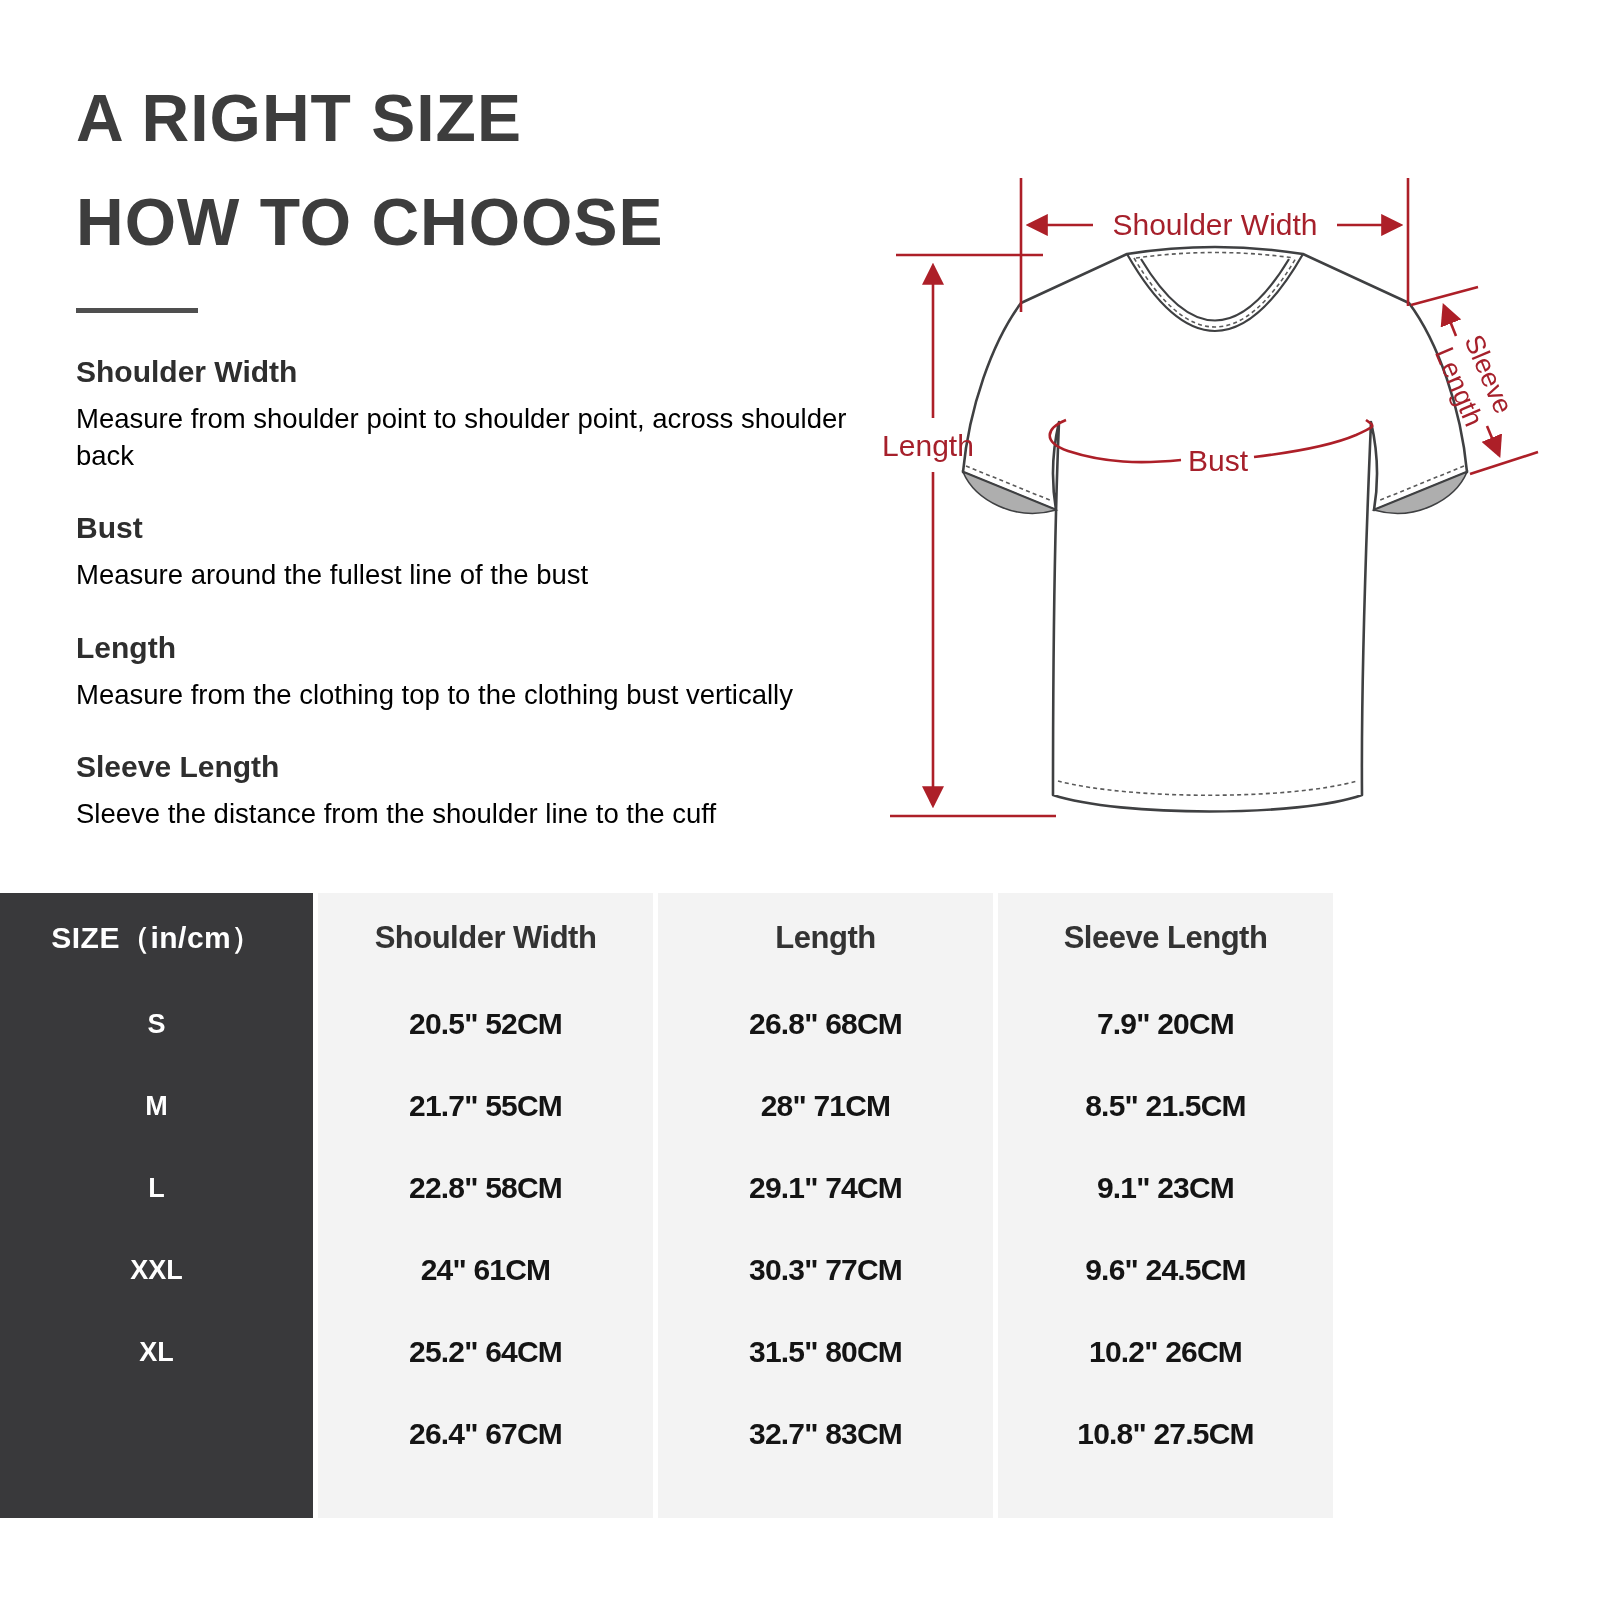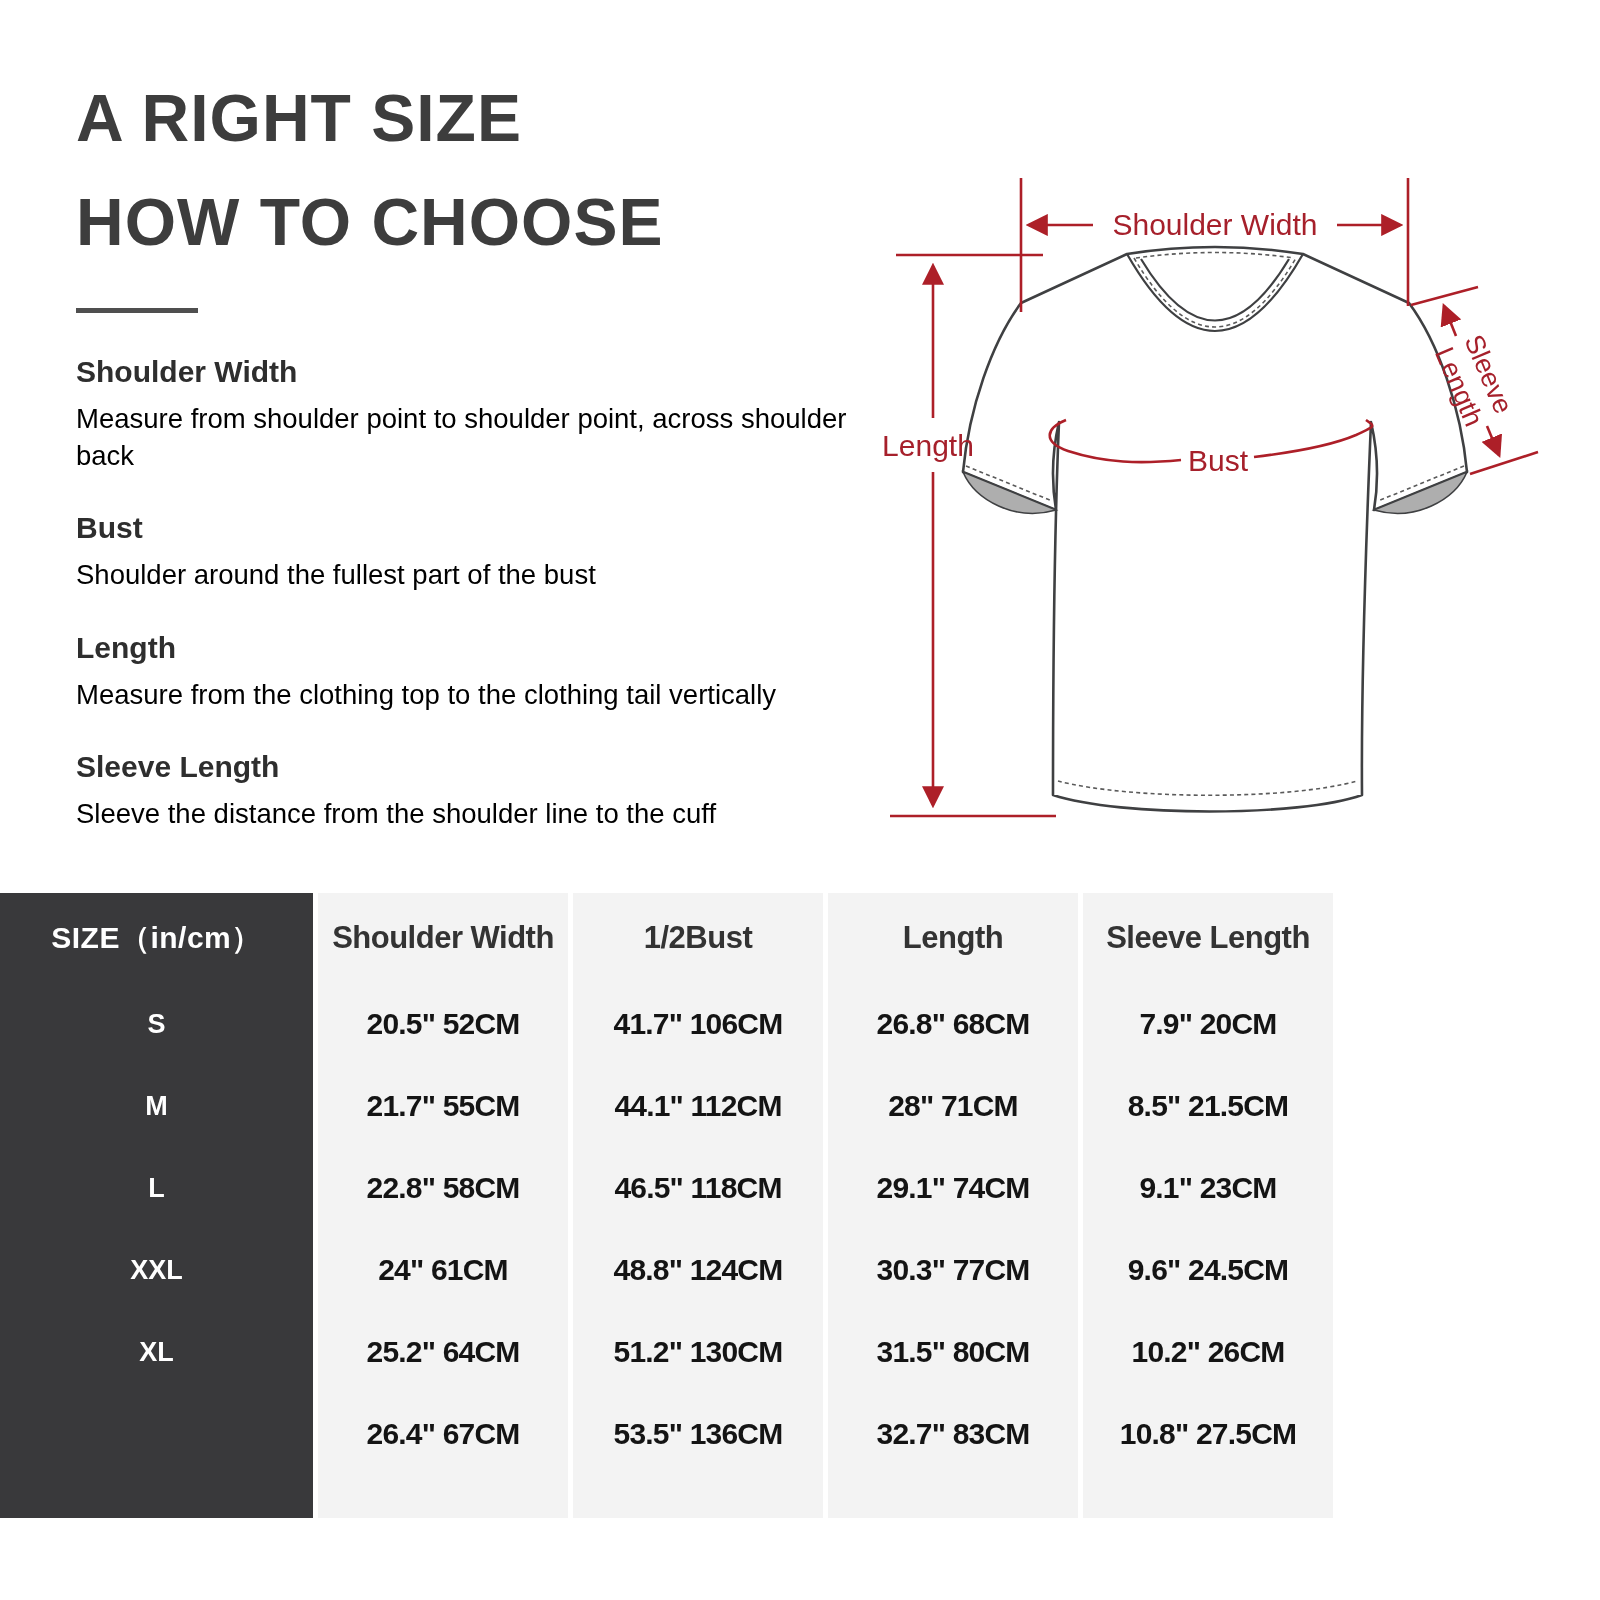--- a/index.html
+++ b/index.html
@@ -49,25 +49,25 @@
       <span>HOW TO CHOOSE</span>
     </h1>
     <div class="divider"></div>
 
     <div class="instr">
       <h2>Shoulder Width</h2>
       <p>Measure from shoulder point to shoulder point, across shoulder back</p>
     </div>
     <div class="instr">
       <h2>Bust</h2>
-      <p>Shoulder around the fullest part of the bust</p>
+      <p>Measure around the fullest line of the bust</p>
     </div>
     <div class="instr">
       <h2>Length</h2>
-      <p>Measure from the clothing top to the clothing tail vertically</p>
+      <p>Measure from the clothing top to the clothing bust vertically</p>
     </div>
     <div class="instr">
       <h2>Sleeve Length</h2>
       <p>Sleeve the distance from the shoulder line to the cuff</p>
     </div>
   </div>
 
   <svg class="diagram" viewBox="0 0 1600 1600">
     <defs>
       <marker id="arw" viewBox="0 0 10 10" refX="8.5" refY="5" markerWidth="8.5" markerHeight="8.5" orient="auto-start-reverse">
@@ -147,29 +147,20 @@
     <div class="col">
       <div class="th">Shoulder Width</div>
       <div class="cell">20.5" 52CM</div>
       <div class="cell">21.7" 55CM</div>
       <div class="cell">22.8" 58CM</div>
       <div class="cell">24" 61CM</div>
       <div class="cell">25.2" 64CM</div>
       <div class="cell">26.4" 67CM</div>
     </div>
 
-    <div class="col">
-      <div class="th">1/2Bust</div>
-      <div class="cell">41.7" 106CM</div>
-      <div class="cell">44.1" 112CM</div>
-      <div class="cell">46.5" 118CM</div>
-      <div class="cell">48.8" 124CM</div>
-      <div class="cell">51.2" 130CM</div>
-      <div class="cell">53.5" 136CM</div>
-    </div>
 
     <div class="col">
       <div class="th">Length</div>
       <div class="cell">26.8" 68CM</div>
       <div class="cell">28" 71CM</div>
       <div class="cell">29.1" 74CM</div>
       <div class="cell">30.3" 77CM</div>
       <div class="cell">31.5" 80CM</div>
       <div class="cell">32.7" 83CM</div>
     </div>

